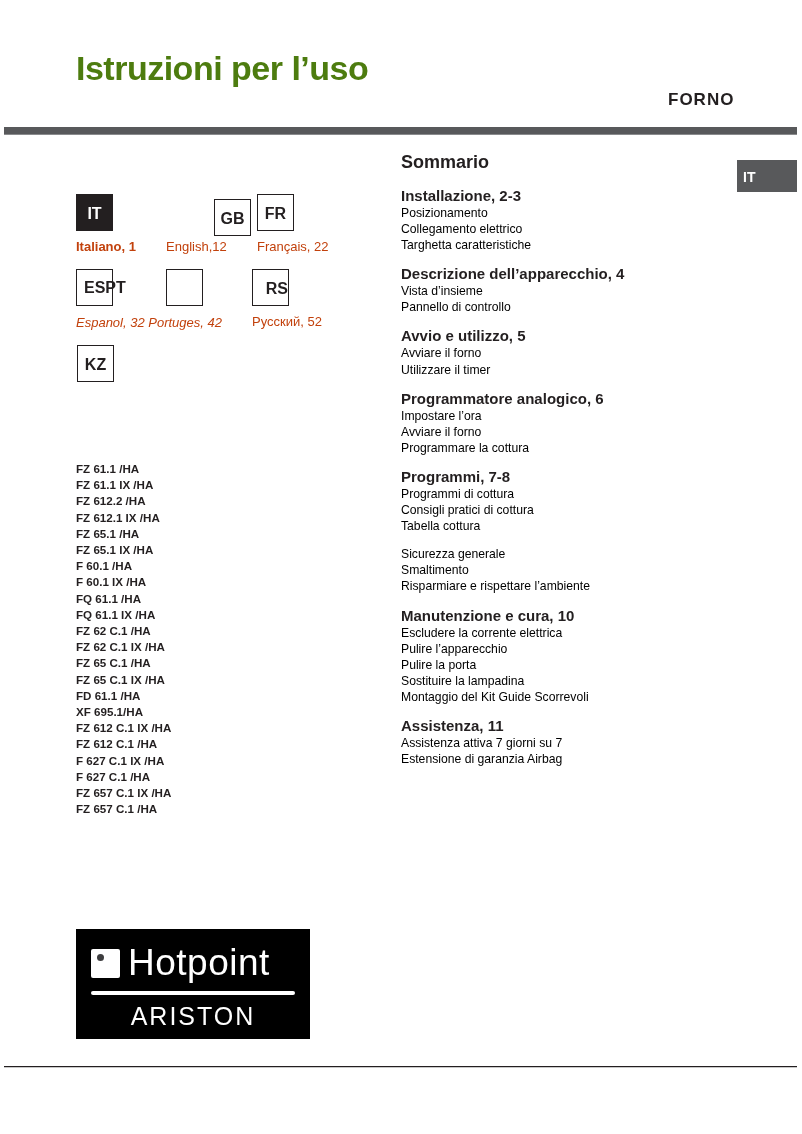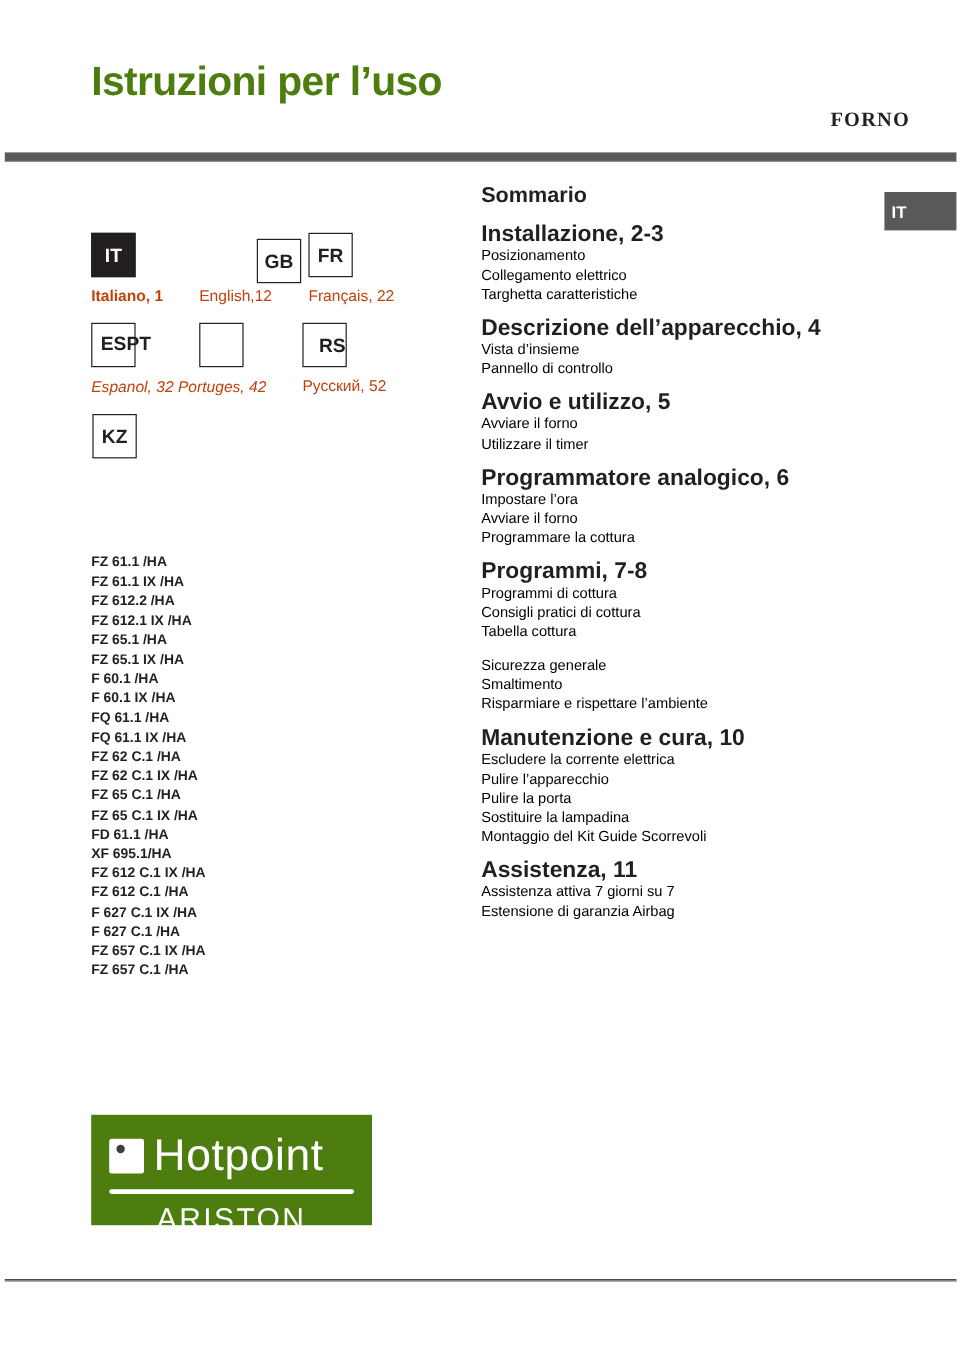--- a/index.html
+++ b/index.html
@@ -1,33 +1,33 @@
 <!DOCTYPE html>
 <html><head>
 <meta charset="utf-8">
 <style>
   html, body { margin:0; padding:0; background:#ffffff; }
   body { width:802px; height:1134px; position:relative; overflow:hidden;
          font-family:"Liberation Sans", sans-serif; color:#231f20; }
   .abs { position:absolute; }
   .title { left:76px; top:44px; font-size:34px; font-weight:bold; letter-spacing:-0.5px; line-height:48px; color:#4d7c0f; }
-  .subtitle { left:692px; top:90px; font-size:17px; font-weight:bold; letter-spacing:1px;font-family:Liberation Serif, serif; }
+  .subtitle { left:668px; top:90px; font-size:17px; font-weight:bold; letter-spacing:1px; }
   .rule-top { left:4px; top:127px; width:793px; height:7px; background:#58595b; border-bottom:1px solid #8a8b8d; }
   .lang-tab { left:737px; top:160px; width:60px; height:32px; background:#58595b; color:#fff; font-weight:bold; font-size:14px; line-height:34px; padding-left:6px; box-sizing:border-box; }
   .lang-box { width:37px; height:37px; border:1px solid #231f20; box-sizing:border-box; font-weight:bold; font-size:16px; text-align:center; line-height:37px; }
   .lang-box.active { background:#231f20; color:#fff; }
   .lang-label { font-size:13px; color:#c2410c; white-space:nowrap; }
   .lang-label.bold { font-weight:bold; }
   .models { left:76px; top:461px; font-size:11.6px; font-weight:bold; line-height:16.2px; }
   .toc { left:401px; top:150px; }
   .toc h2 { font-size:18px; font-weight:bold; margin:0 0 13px 0; line-height:24px; }
   .toc .sec { margin-bottom:12px; }
-  .toc .sec-title { font-size:19px; font-weight:bold; line-height:18px; }
+  .toc .sec-title { font-size:15px; font-weight:bold; line-height:18px; }
   .toc .item { font-size:12.2px; line-height:16.1px; color:#000000; }
-  .logo { left:76px; top:929px; width:234px; height:92px; background:#4d7c0f; color:#fff; }
+  .logo { left:76px; top:929px; width:234px; height:110px; background:#000000; color:#fff; }
   .logo .top { position:absolute; left:15px; top:14px; display:flex; align-items:center; }
   .logo .sq { width:29px; height:29px; background:#fff; border-radius:2px; position:relative; margin-right:8px; }
   .logo .sq::after { content:""; position:absolute; left:6px; top:5px; width:7px; height:7px; border-radius:50%; background:#3d3d3f; }
   .logo .brand { font-size:37px; line-height:40px; letter-spacing:0.5px; }
   .logo .bar { position:absolute; left:15px; top:62px; width:204px; height:4px; background:#fff; border-radius:2px; }
   .logo .sub { position:absolute; left:0; width:234px; top:72px; text-align:center; font-size:25px; letter-spacing:2px; line-height:30px; }
   .rule-bottom { left:4px; top:1066px; width:793px; height:1px; background:#231f20; border-bottom:1px solid #c8c8c8; }
 </style>
 </head>
 <body>

